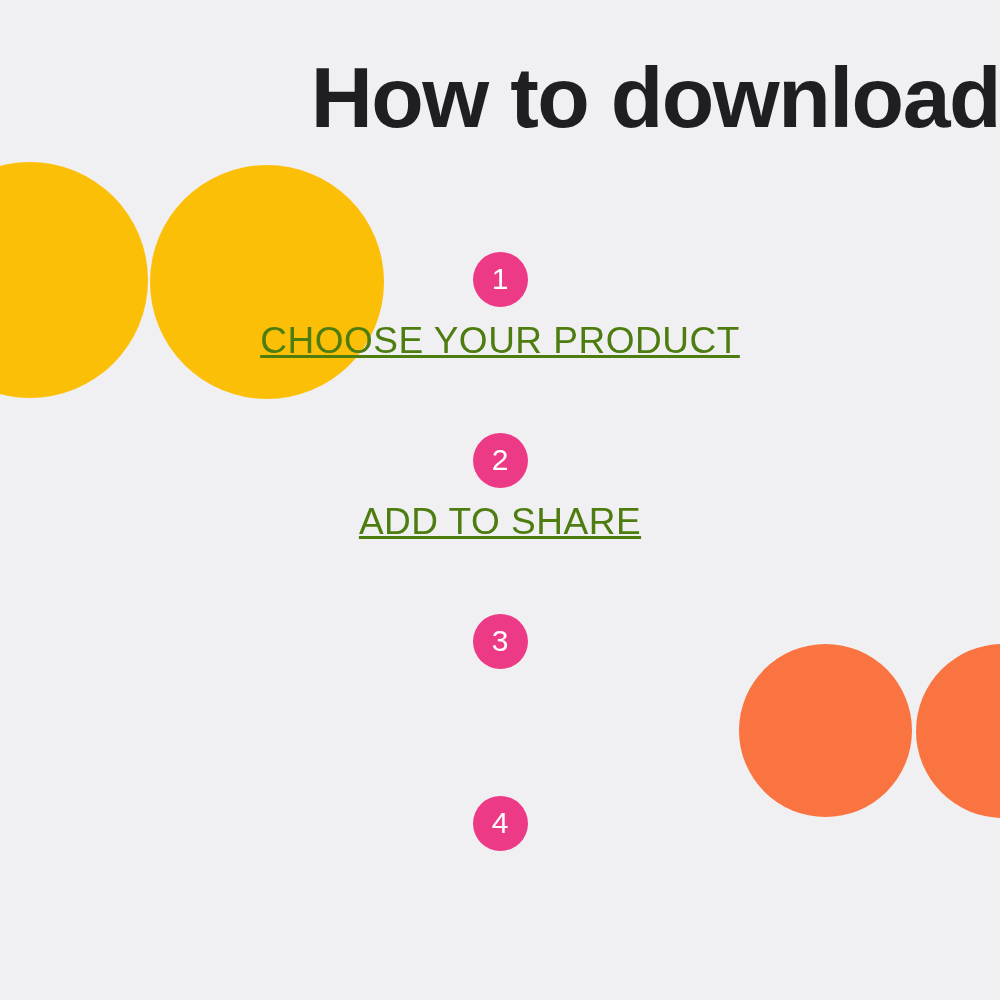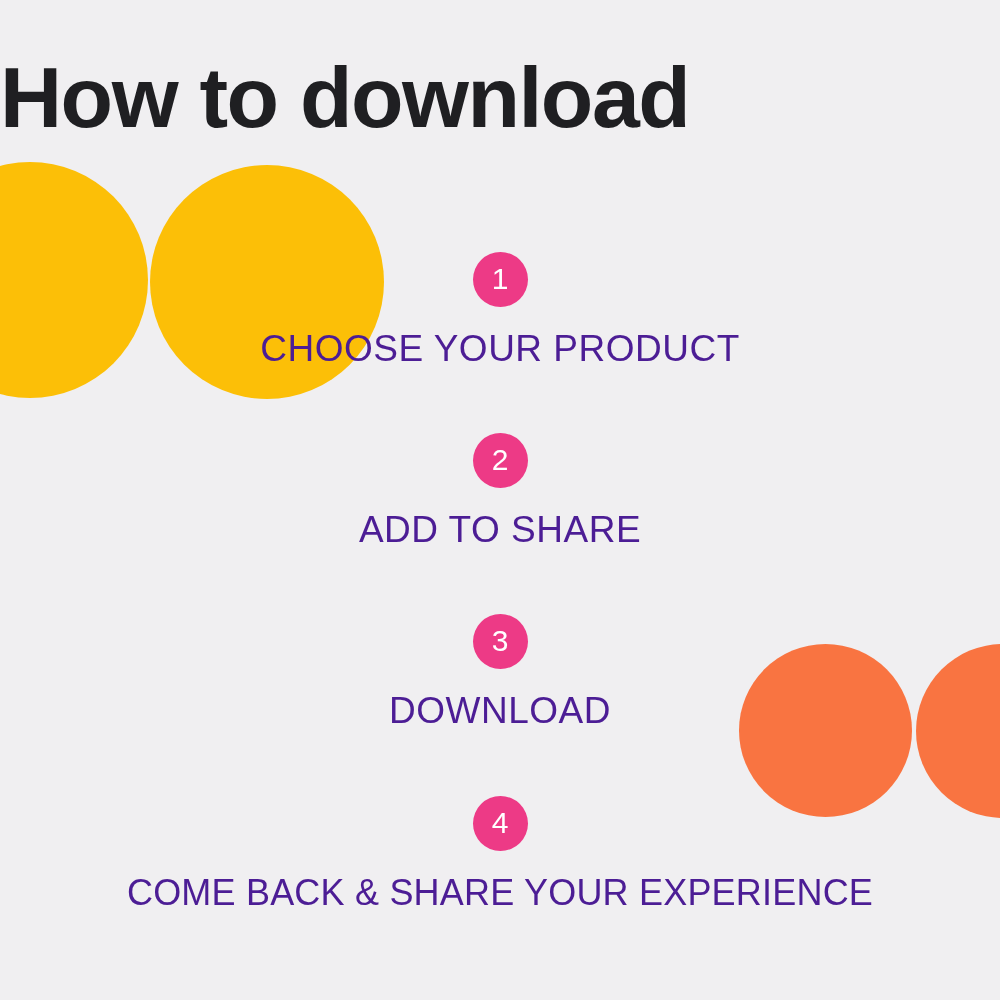--- a/index.html
+++ b/index.html
@@ -57,21 +57,21 @@
     height: 174px;
     background: #f97441;
   }
 
   
   .poster-title {
     position: absolute;
     left: 0;
     top: 54px;
     width: 1000px;
-    text-align: left;
+    text-align: right;
     z-index: 3;
     margin: 0;
     font-family: "Liberation Sans", "DejaVu Sans", sans-serif;
     font-size: 86px;
     font-weight: 700;
     letter-spacing: -1.5px;
     color: #1f1f22;
     line-height: 1;
     white-space: nowrap;
   }
@@ -108,29 +108,30 @@
     font-family: "Liberation Sans", "DejaVu Sans", sans-serif;
     font-size: 30px;
     font-weight: 300;
     line-height: 1;
     letter-spacing: 0;
     box-sizing: border-box;
     padding-bottom: 2px;
   }
 
   .step-label {
-    margin: 8px;
+    margin: 0;
     padding-top: 11px;
     font-family: "Liberation Sans", "DejaVu Sans", sans-serif;
     font-size: 37px;
     font-weight: 400;
     letter-spacing: 0.5px;
-    color: #4c1d95;
+    color: #4d7c0f;
     line-height: 1.25;
     white-space: nowrap;
+    text-decoration: underline;
   }
   .step-4 .step-label {
     font-size: 36px;
     letter-spacing: 0.2px;
   }
 </style>
 </head>
 <body>
 
 <div id="poster">
@@ -149,22 +150,20 @@
       <p class="step-label">CHOOSE YOUR PRODUCT</p>
     </div>
 
     <div class="step step-2">
       <div class="step-badge">2</div>
       <p class="step-label">ADD TO SHARE</p>
     </div>
 
     <div class="step step-3">
       <div class="step-badge">3</div>
-      <p class="step-label">DOWNLOAD</p>
     </div>
 
     <div class="step step-4">
       <div class="step-badge">4</div>
-      <p class="step-label">COME BACK &amp; SHARE YOUR EXPERIENCE</p>
     </div>
 
   </div>
 </div>
 
 </body></html>

